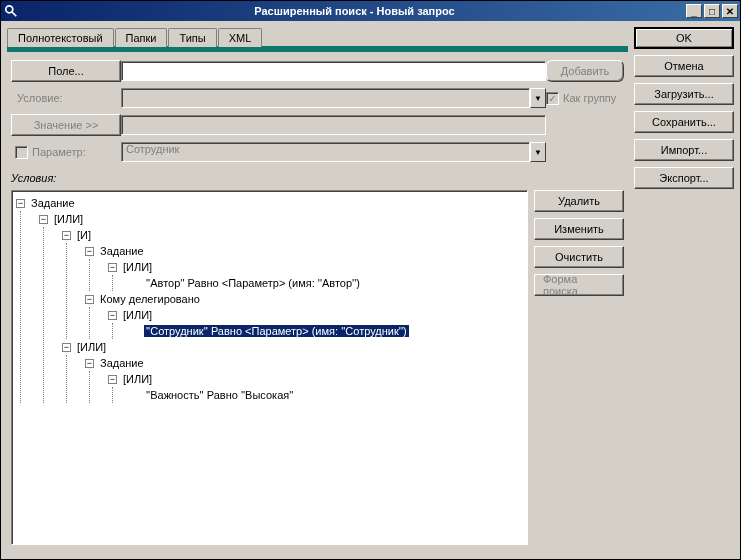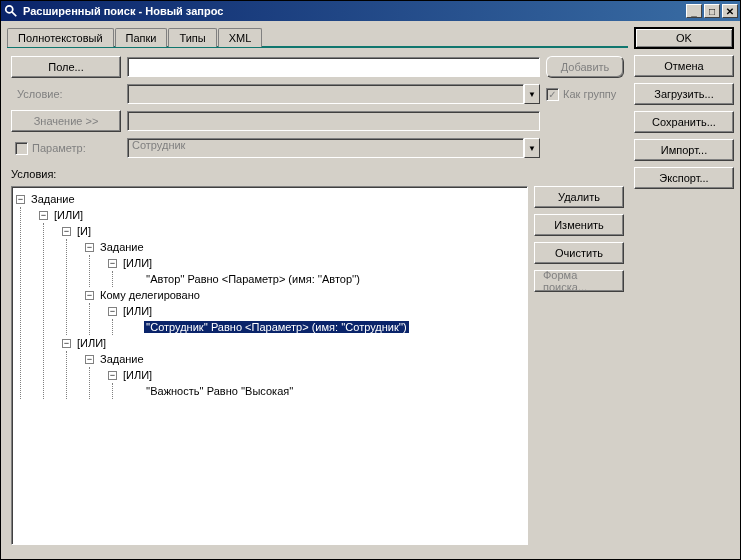--- a/index.html
+++ b/index.html
@@ -1,45 +1,45 @@
 <!DOCTYPE html>
 <html><head>
 <meta charset="utf-8">
 <style>
 * { box-sizing: border-box; margin: 0; padding: 0; font-family: Tahoma, sans-serif; font-size: 11px; }
 body { background: #fff; }
 .window { width: 741px; height: 560px; border: 1px solid #000; background: #d4d0c8; display: flex; flex-direction: column; }
-.titlebar { height: 20px; background: linear-gradient(to right, #0a246a, #3a6ea5); color: #fff; display: flex; align-items: center; padding: 0 2px; }
+.titlebar { height: 20px; background: linear-gradient(to right, #0a246a, #3a6ea5); color: #fff; display: flex; align-items: center; padding: 0 2px; text-align: center; }
 .titlebar-icon { width: 16px; height: 16px; margin-right: 4px; display: flex; align-items: center; justify-content: center; }
 .titlebar-icon svg { width: 14px; height: 14px; }
 .titlebar-text { flex: 1; font-weight: bold; }
 .titlebar-buttons { display: flex; gap: 2px; }
 .titlebar-btn { width: 16px; height: 14px; background: #d4d0c8; border: 1px solid #fff; border-right-color: #404040; border-bottom-color: #404040; display: flex; align-items: center; justify-content: center; font-size: 10px; font-weight: bold; color: #000; cursor: pointer; }
 .client { flex: 1; display: flex; padding: 6px; gap: 6px; }
 .main-area { flex: 1; display: flex; flex-direction: column; }
-.tabs { display: flex; border-bottom: 2px solid #0f766e; position: relative; }
+.tabs { display: flex; border-bottom: 6px solid #0f766e; position: relative; }
 .tab { padding: 3px 10px; border: 1px solid #808080; border-bottom: none; background: #d4d0c8; margin-right: 1px; cursor: pointer; position: relative; top: 1px; border-top-left-radius: 2px; border-top-right-radius: 2px; }
 .tab.active { background: #d4d0c8; border-bottom: 1px solid #d4d0c8; z-index: 2; top: 0px; padding-top: 4px; }
 .tab-content { flex: 1; padding: 8px 4px; display: flex; flex-direction: column; gap: 6px; }
-.form-row { display: flex; align-items: center; gap: 6px; }
+.form-row { display: flex; align-items: center; }
 .btn { height: 22px; background: #d4d0c8; border: 1px solid #fff; border-right-color: #404040; border-bottom-color: #404040; box-shadow: inset -1px -1px 0 #808080, inset 1px 1px 0 #d4d0c8; cursor: pointer; display: flex; align-items: center; justify-content: center; padding: 0 8px; }
 .btn.disabled { color: #808080; cursor: default; }
 .btn.w110 { width: 110px; }
 .btn.w78 { width: 78px; border-radius: 6px; }
 .btn.w90 { width: 90px; }
 .input { height: 20px; background: #fff; border: 1px solid #808080; border-right-color: #fff; border-bottom-color: #fff; box-shadow: inset 1px 1px 0 #404040; flex: 1; padding: 0 4px; }
 .input.disabled { background: #d4d0c8; color: #808080; }
 .combo { display: flex; flex: 1; }
 .combo .arrow { width: 16px; height: 20px; background: #d4d0c8; border: 1px solid #fff; border-right-color: #404040; border-bottom-color: #404040; display: flex; align-items: center; justify-content: center; font-size: 8px; cursor: pointer; }
 .label { color: #000; }
 .label.disabled { color: #808080; }
 .checkbox { display: flex; align-items: center; gap: 4px; cursor: pointer; }
 .chk { width: 13px; height: 13px; background: #fff; border: 1px solid #808080; border-right-color: #fff; border-bottom-color: #fff; box-shadow: inset 1px 1px 0 #404040; display: flex; align-items: center; justify-content: center; font-size: 10px; }
 .chk.disabled { background: #d4d0c8; color: #808080; }
-.conditions-label { margin-top: 4px; }
+.conditions-label { margin-top: 4px; font-style: italic; }
 .bottom-area { display: flex; flex: 1; gap: 6px; }
 .tree { flex: 1; background: #fff; border: 1px solid #808080; border-right-color: #fff; border-bottom-color: #fff; box-shadow: inset 1px 1px 0 #404040; padding: 4px; overflow: auto; }
 .tree-buttons { display: flex; flex-direction: column; gap: 6px; padding-top: 0px; }
 .side-buttons { width: 100px; display: flex; flex-direction: column; gap: 6px; }
 .tree-node { white-space: nowrap; }
 .tree-row { display: flex; align-items: center; height: 16px; }
 .toggle { width: 9px; height: 9px; border: 1px solid #808080; display: inline-flex; align-items: center; justify-content: center; font-size: 9px; line-height: 1; margin-right: 4px; cursor: pointer; background: #fff; }
 .conn { display: inline-block; color: #808080; }
 .node-text { padding: 0 2px; }
 .node-text.selected { background: #0a246a; color: #fff; }

